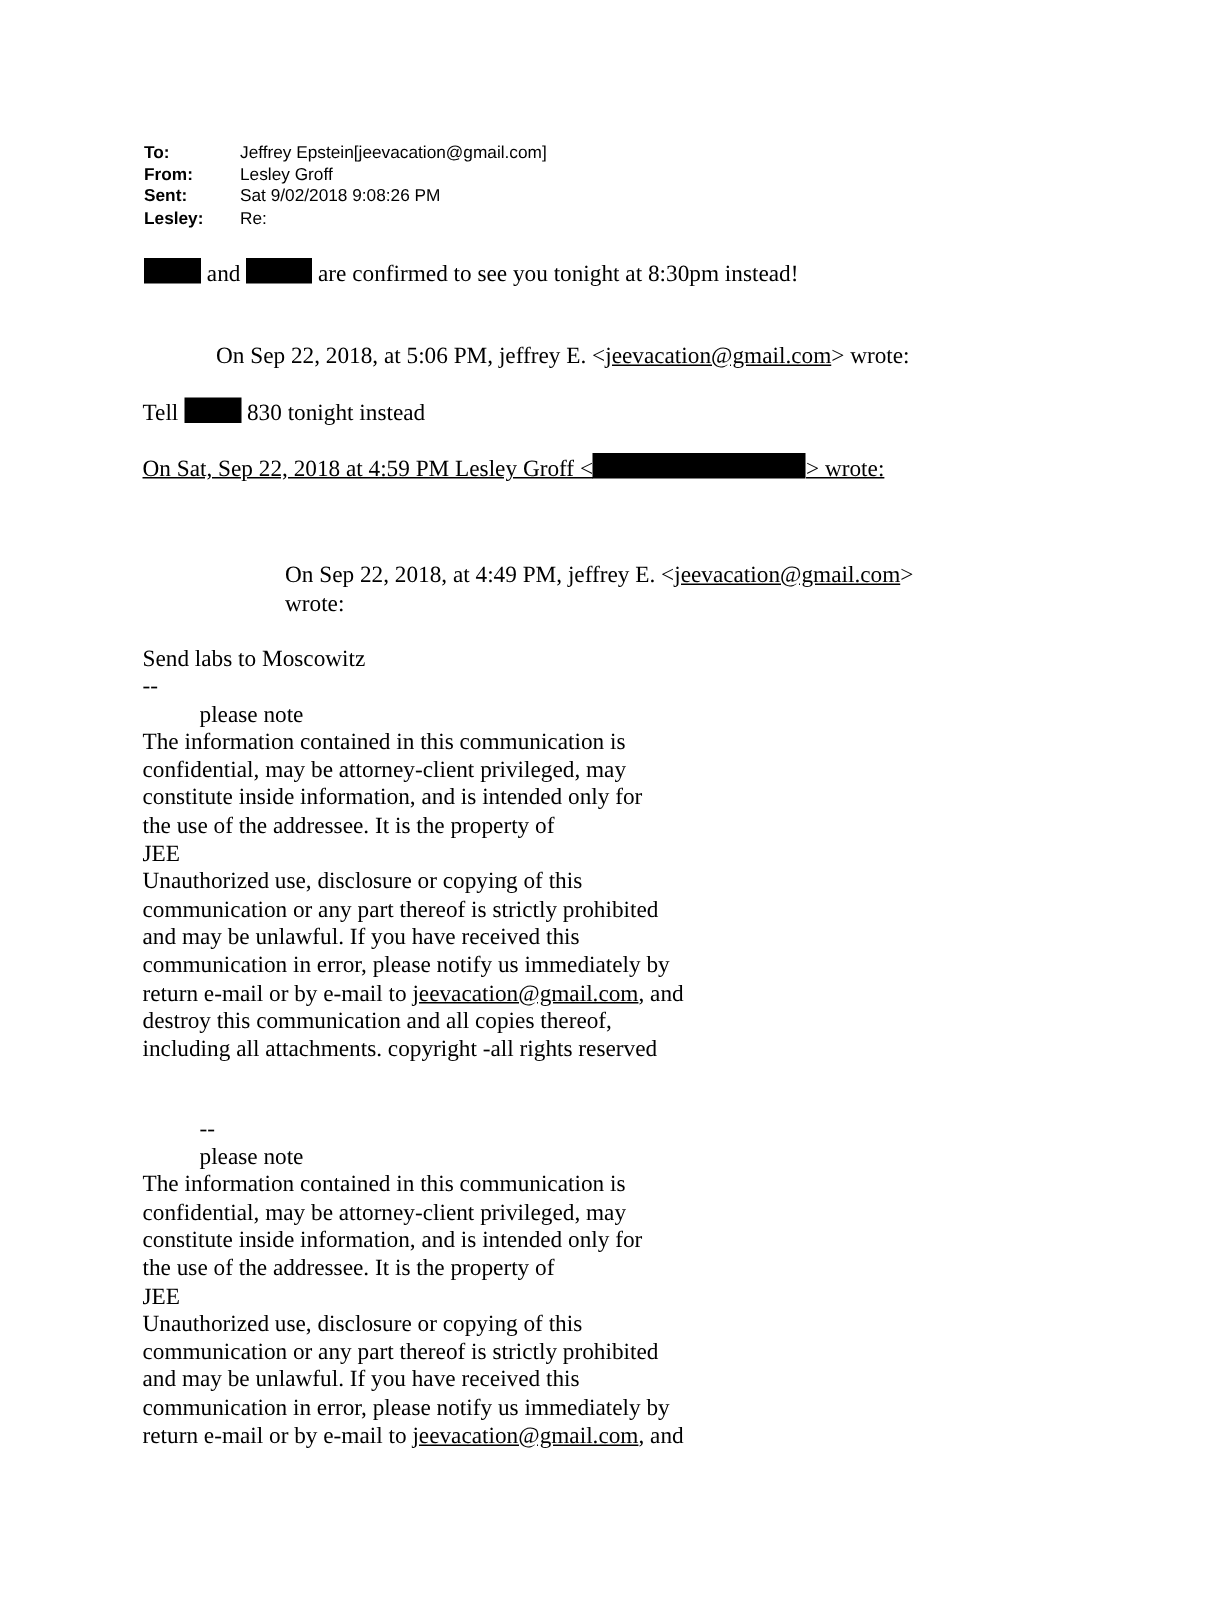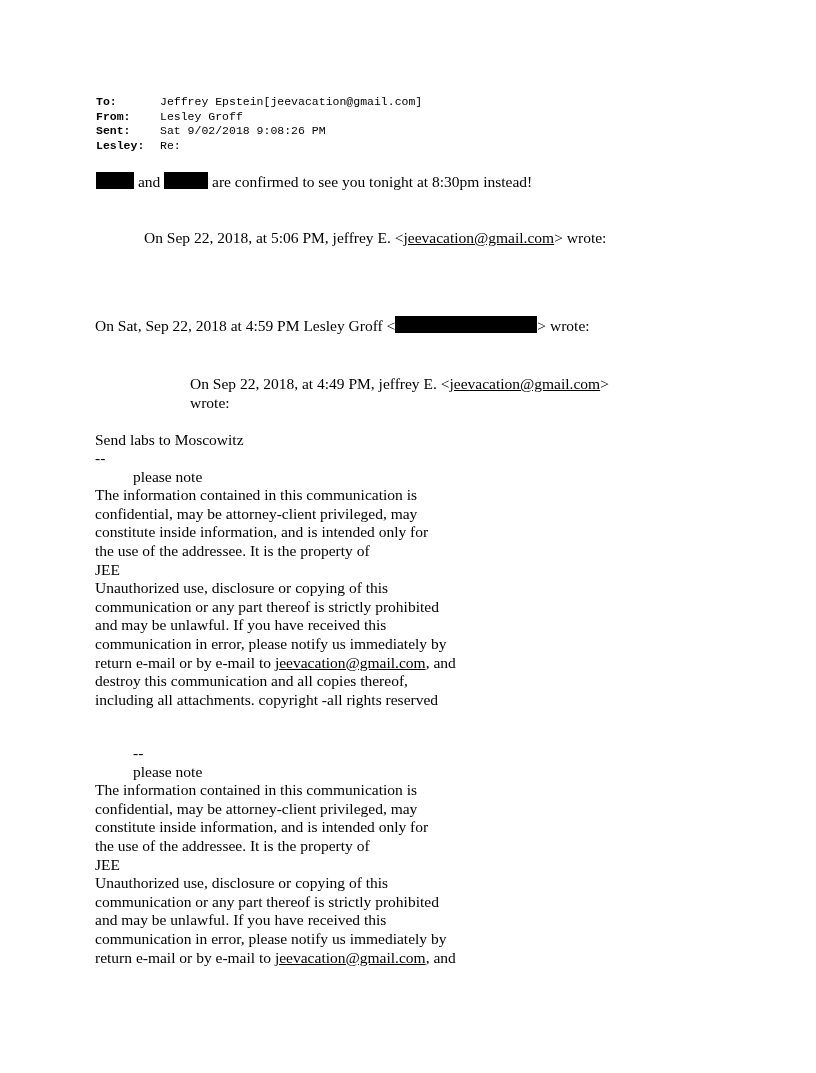--- a/index.html
+++ b/index.html
@@ -29,21 +29,20 @@
     left: 96px;
     top: 95px;
     width: 600px;
     font-family: "Liberation Sans", sans-serif;
     font-size: 11.5px;
     line-height: 14.5px;
   }
   .hdr-row {
     display: flex;
     white-space: pre;
-    font-family: Liberation Mono, monospace;
   }
   .hdr-label {
     width: 64px;
     font-weight: bold;
     flex: 0 0 64px;
   }
   .hdr-value {
     flex: 1 1 auto;
   }
 
@@ -76,22 +75,23 @@
     top: 229px;
     width: 620px;
   }
   #p-tell {
     left: 95px;
     top: 265px;
     width: 640px;
   }
   #p-onsat {
     left: 95px;
-    top: 316px;
+    top: 302px;
     width: 660px;
+    text-decoration: underline;
   }
   #p-done {
     left: 144px;
     top: 339px;
     width: 500px;
   }
   #p-wrote2 {
     left: 190px;
     top: 375px;
     width: 440px;
@@ -144,20 +144,21 @@
     <div class="hdr-row">
       <span class="hdr-label">Lesley:</span>
       <span class="hdr-value">Re:</span>
     </div>
   </div>
 
   <div class="body-text" id="p-confirm"><span class="redact" style="width:38px;height:17px;"></span><span> and </span><span class="redact" style="width:44px;height:17px;"></span><span> are confirmed to see you tonight at 8:30pm instead!</span></div>
 
   <div class="body-text" id="p-wrote1"><span>On Sep 22, 2018, at 5:06 PM, jeffrey E. &lt;</span><a class="maillink" href="#">jeevacation@gmail.com</a><span>&gt; wrote:</span></div>
 
+  <div class="body-text" id="p-tell"><span>Tell </span><span class="redact" style="width:38px;height:17px;"></span><span> 830 tonight instead</span></div>
 
   <div class="body-text" id="p-onsat"><span>On Sat, Sep 22, 2018 at 4:59 PM Lesley Groff &lt;</span><span class="redact" style="width:142px;height:17px;"></span><span>&gt; wrote:</span></div>
 
 
   <div class="body-text" id="p-wrote2"><span>On Sep 22, 2018, at 4:49 PM, jeffrey E. &lt;</span><a class="maillink" href="#">jeevacation@gmail.com</a><span>&gt;
 wrote:</span></div>
 
   <div class="body-text" id="p-sendlabs">Send labs to Moscowitz</div>
 
   <div class="body-text" id="p-disc1"><span>--</span>

